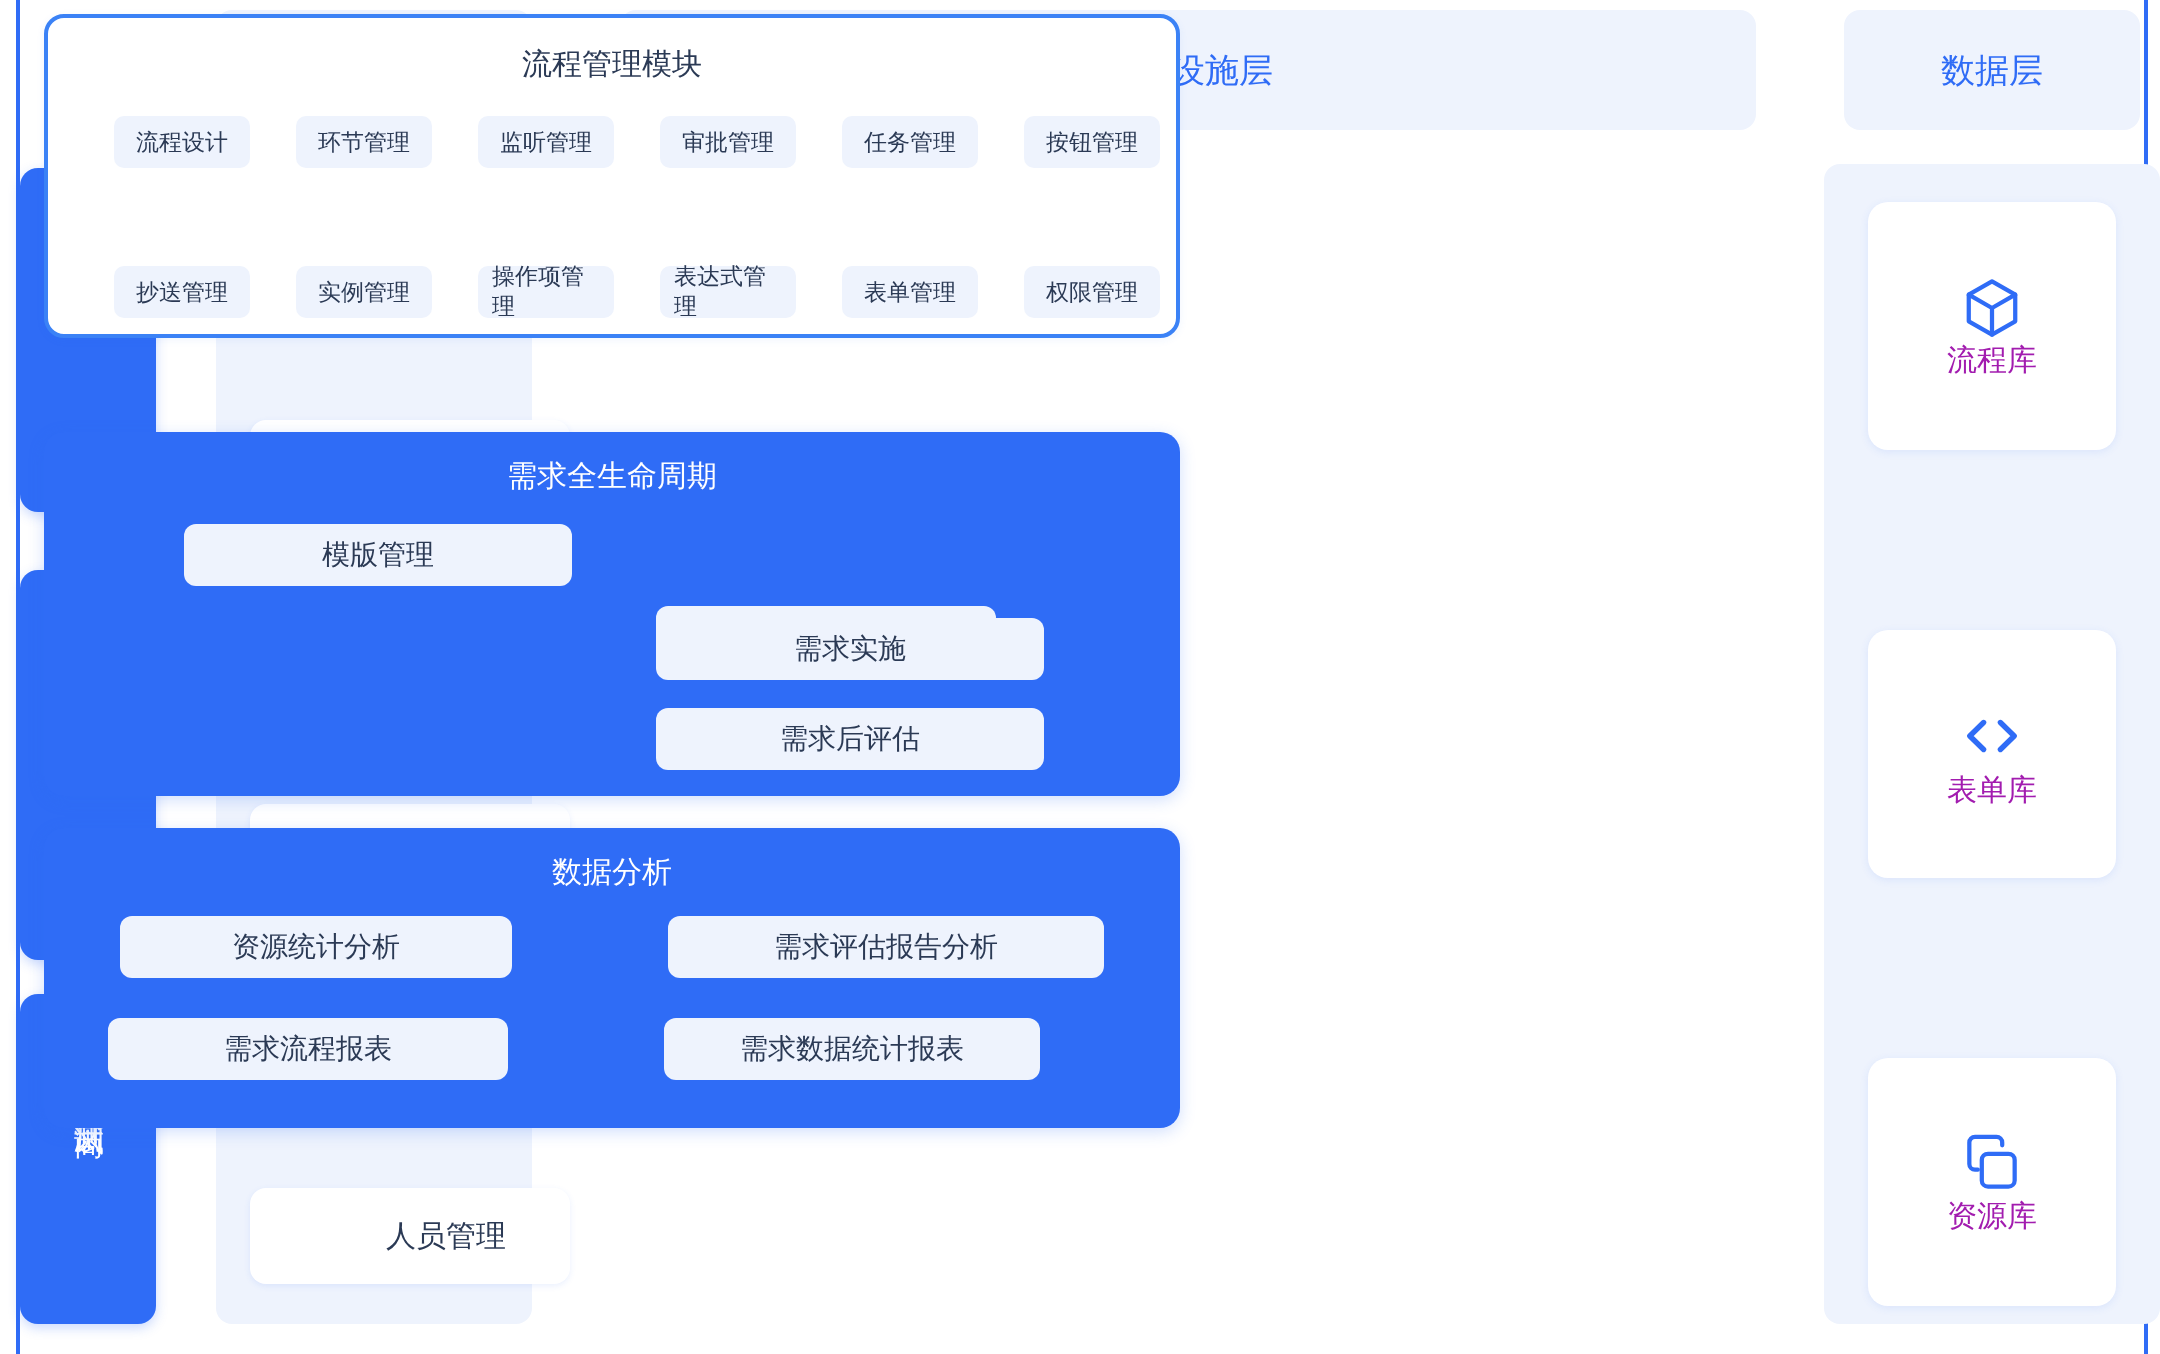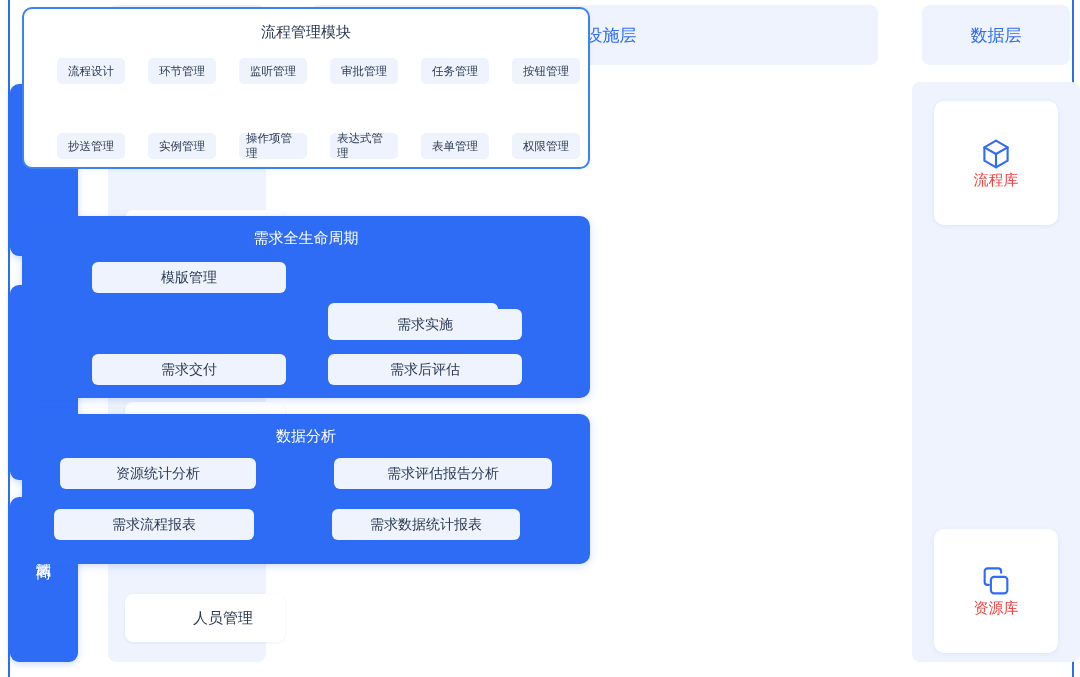--- a/index.html
+++ b/index.html
@@ -175,21 +175,21 @@
     border-radius: 10px;
     display: flex;
     flex-direction: column;
     align-items: center;
     justify-content: center;
     box-shadow: 0 1px 4px rgba(47,108,246,0.10);
   }
   .data-card .dc-label {
     margin-top: 0;
     font-size: 15px;
-    color: #ef4444;
+    color: #a21caf;
   }
   .data-card svg { display: block; }
 
   
   .edge-line {
     position: absolute;
     top: 0;
     width: 2px;
     height: 677px;
     background: #2f6cf6;
@@ -276,21 +276,20 @@
     </div>
 
     <div class="blue-panel" id="lifecycle">
       <div class="bp-title">需求全生命周期</div>
 
       <div class="pill" style="left:70px;  top:46px;  width:194px;">模版管理</div>
       <div class="pill" style="left:306px; top:46px;  width:170px;margin-top:41px;">需求提出</div>
 
       <div class="pill" style="left:306px; top:93px;  width:194px;">需求实施</div>
 
-      <div class="pill" style="left:70px;  top:138px; width:194px;">需求交付</div>
       <div class="pill" style="left:306px; top:138px; width:194px;">需求后评估</div>
     </div>
 
     <div class="blue-panel" id="analysis">
       <div class="bp-title">数据分析</div>
 
       <div class="pill" style="left:38px;  top:44px; width:196px;font-family:Liberation Serif, serif;">资源统计分析</div>
       <div class="pill" style="left:312px; top:44px; width:218px;">需求评估报告分析</div>
 
       <div class="pill" style="left:32px;  top:95px; width:200px;">需求流程报表</div>
@@ -305,20 +304,29 @@
       <span>
         <svg width="34" height="34" viewBox="0 0 24 24" fill="none" stroke="#2f6cf6" stroke-width="1.5" stroke-linecap="round" stroke-linejoin="round">
           <path d="M12 2.6l8.2 4.7v9.4L12 21.4 3.8 16.7V7.3z"></path>
           <path d="M3.8 7.3L12 12l8.2-4.7"></path>
           <path d="M12 12v9.4"></path>
         </svg>
       </span>
       <span class="dc-label">流程库</span>
     </div>
 
+    <div class="data-card" style="top:233px">
+      <span>
+        <svg width="36" height="36" viewBox="0 0 24 24" fill="none" stroke="#2f6cf6" stroke-width="1.8" stroke-linecap="round" stroke-linejoin="round">
+          <path d="M9.2 7.5L4.6 12l4.6 4.5"></path>
+          <path d="M14.8 7.5L19.4 12l-4.6 4.5"></path>
+        </svg>
+      </span>
+      <span class="dc-label">表单库</span>
+    </div>
 
     <div class="data-card" style="top:447px">
       <span>
         <svg width="34" height="34" viewBox="0 0 24 24" fill="none" stroke="#2f6cf6" stroke-width="1.5" stroke-linecap="round" stroke-linejoin="round">
           <rect x="8.4" y="8.4" width="11.6" height="11.6" rx="2.2"></rect>
           <path d="M15.6 5.4V4.4a2 2 0 0 0-2-2H6a2 2 0 0 0-2 2v7.6a2 2 0 0 0 2 2h1"></path>
         </svg>
       </span>
       <span class="dc-label">资源库</span>
     </div>

